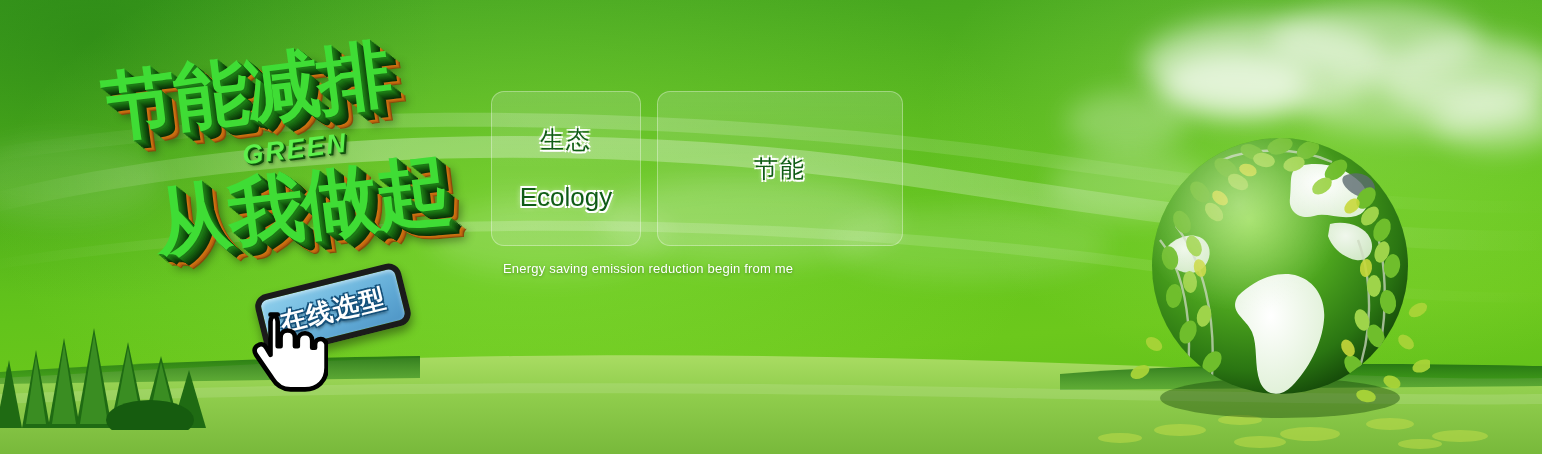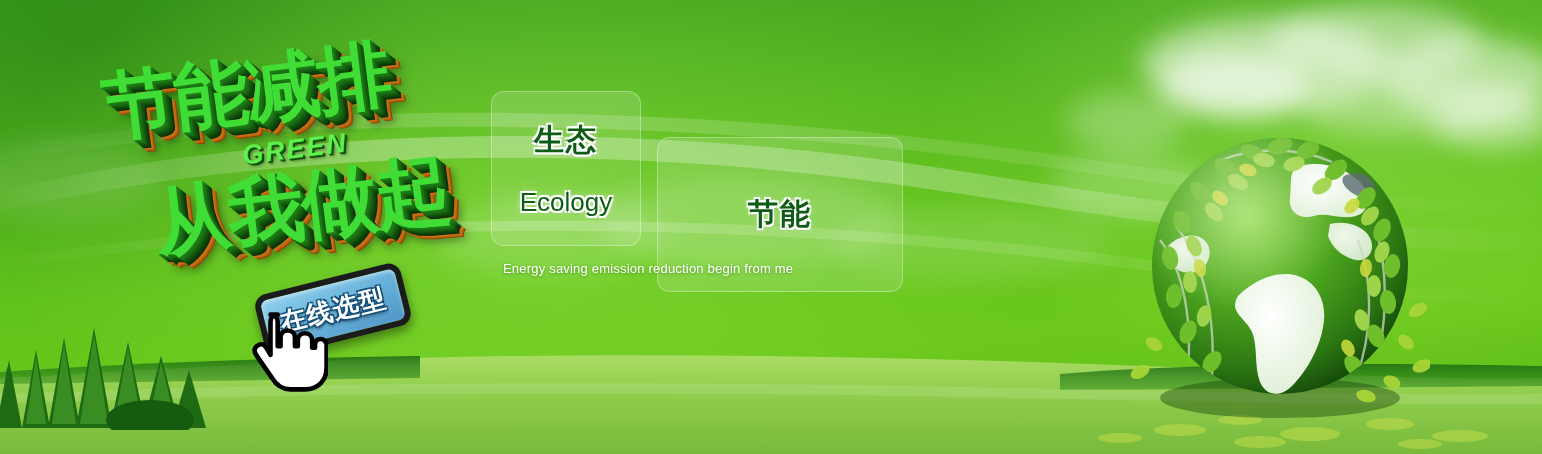--- a/index.html
+++ b/index.html
@@ -113,25 +113,25 @@
   }
   .card{
     width:150px; height:155px;
     border-radius:13px;
     background:linear-gradient(180deg,rgba(255,255,255,.16) 0%,rgba(255,255,255,.09) 50%,rgba(255,255,255,.14) 100%);
     border:1px solid rgba(255,255,255,.33);
     display:flex; flex-direction:column; align-items:center; justify-content:center;
     gap:26px;
     padding:0 8px;
   }
-  .card.wide{ width:246px;margin-top:46px; }
+  .card.wide{ width:246px; }
   .card.wide2{ width:206px; }
 
   .cn{
-    font-size:30px; font-weight:bold; letter-spacing:2px;
+    font-size:24px; font-weight:normal; letter-spacing:2px;
     color:#0f5c16;
     font-family:"DejaVu Sans","Liberation Sans",sans-serif;
     text-shadow:-1.6px -1.6px 0 #fff, 1.6px -1.6px 0 #fff, -1.6px 1.6px 0 #fff, 1.6px 1.6px 0 #fff,
                 0 0 5px rgba(255,255,255,.95), 0 2px 3px rgba(0,0,0,.18);
     white-space:nowrap;
   }
   .en{
     font-size:26px; font-weight:normal; letter-spacing:0px;
     color:#0f5c16;
     text-shadow:-1.6px -1.6px 0 #fff, 1.6px -1.6px 0 #fff, -1.6px 1.6px 0 #fff, 1.6px 1.6px 0 #fff,

